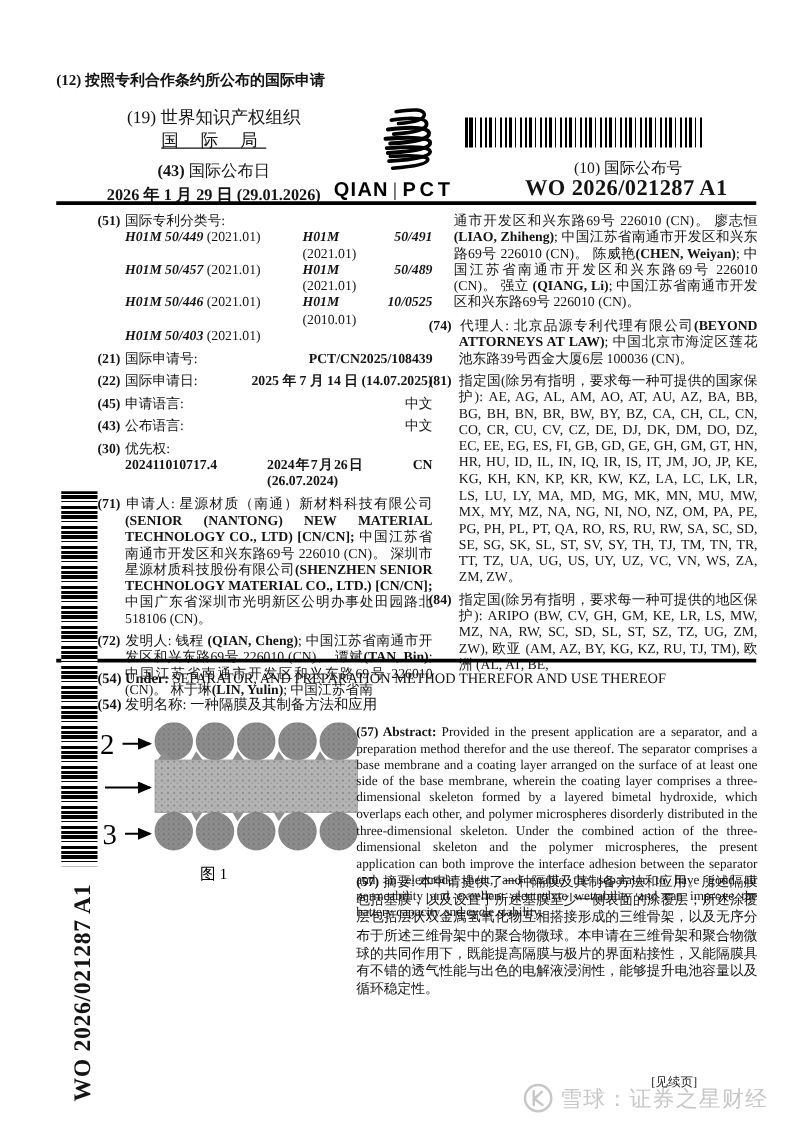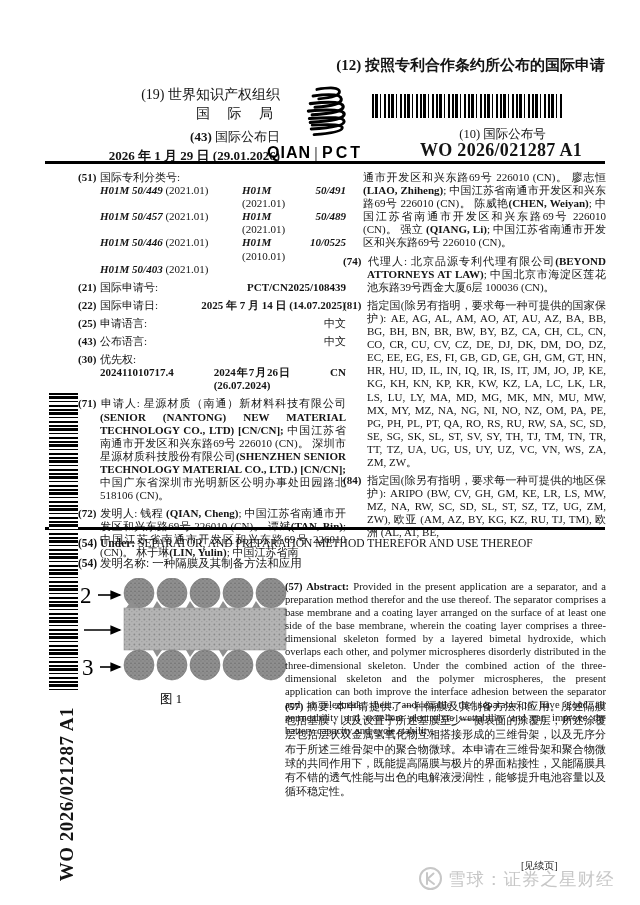--- a/index.html
+++ b/index.html
@@ -1,23 +1,23 @@
 <!DOCTYPE html>
 <html><head>
 <meta charset="utf-8">
 <style>
   html,body{margin:0;padding:0;background:#e8e8e8;}
   .page{position:relative;width:640px;height:905px;background:#ffffff;overflow:hidden;
         font-family:"Liberation Serif","DejaVu Serif",serif;color:#141414;}
   .abs{position:absolute;}
   .b{font-weight:bold;}
   
-  .doc-kind{top:56px;left:45px;width:560px;font-size:15px;font-weight:bold;text-align:right;}
-  .org-block{top:85px;left:62px;width:218px;text-align:right;font-size:14px;line-height:19px;}
-  .org-bureau{letter-spacing:7px;}
+  .doc-kind{top:56px;left:45px;width:560px;font-size:12px;font-weight:bold;text-align:left;}
+  .org-block{top:85px;left:62px;width:218px;text-align:center;font-size:14px;line-height:19px;}
+  .org-bureau{letter-spacing:7px;text-decoration:underline;}
   .pubdate-label{font-size:13px;margin-top:4px;}
   .pubdate{font-size:13px;font-weight:bold;}
   .wipo-logo{top:84px;left:284px;}
   .wipo-wordmark{top:144px;left:250px;width:130px;text-align:center;
         font-family:"Liberation Sans","DejaVu Sans",sans-serif;font-size:16px;letter-spacing:1px;color:#000;}
   .wipo-wordmark .sep{font-weight:300;color:#555;padding:0 3px;font-size:15px;}
   .wipo-wordmark .pct{font-weight:600;letter-spacing:3px;}
   .barcode-top{top:94px;left:372px;width:192px;height:24px;
         background:repeating-linear-gradient(90deg,#000 0 2px,#fff 2px 3px,#000 3px 6px,#fff 6px 8px,#000 8px 9px,#fff 9px 12px,#000 12px 14px,#fff 14px 16px);}
   .pubno-label{top:126px;left:400px;width:205px;text-align:center;font-size:12.5px;}
@@ -124,21 +124,21 @@
       <span class="numw">(21)</span>
         <span class="k">国际申请号:</span>
         <span class="v vb">PCT/CN2025/108439</span>
     </div>
     <div class="item kv">
       <span class="numw">(22)</span>
         <span class="k">国际申请日:</span>
         <span class="v vb">2025 年 7 月 14 日 (14.07.2025)</span>
     </div>
     <div class="item kv">
-      <span class="numw">(25)</span>
+      <span class="numw">(45)</span>
         <span class="k">申请语言:</span>
         <span class="v">中文</span>
     </div>
     <div class="item kv">
       <span class="numw">(43)</span>
         <span class="k">公布语言:</span>
         <span class="v">中文</span>
     </div>
 
     <div class="item">

